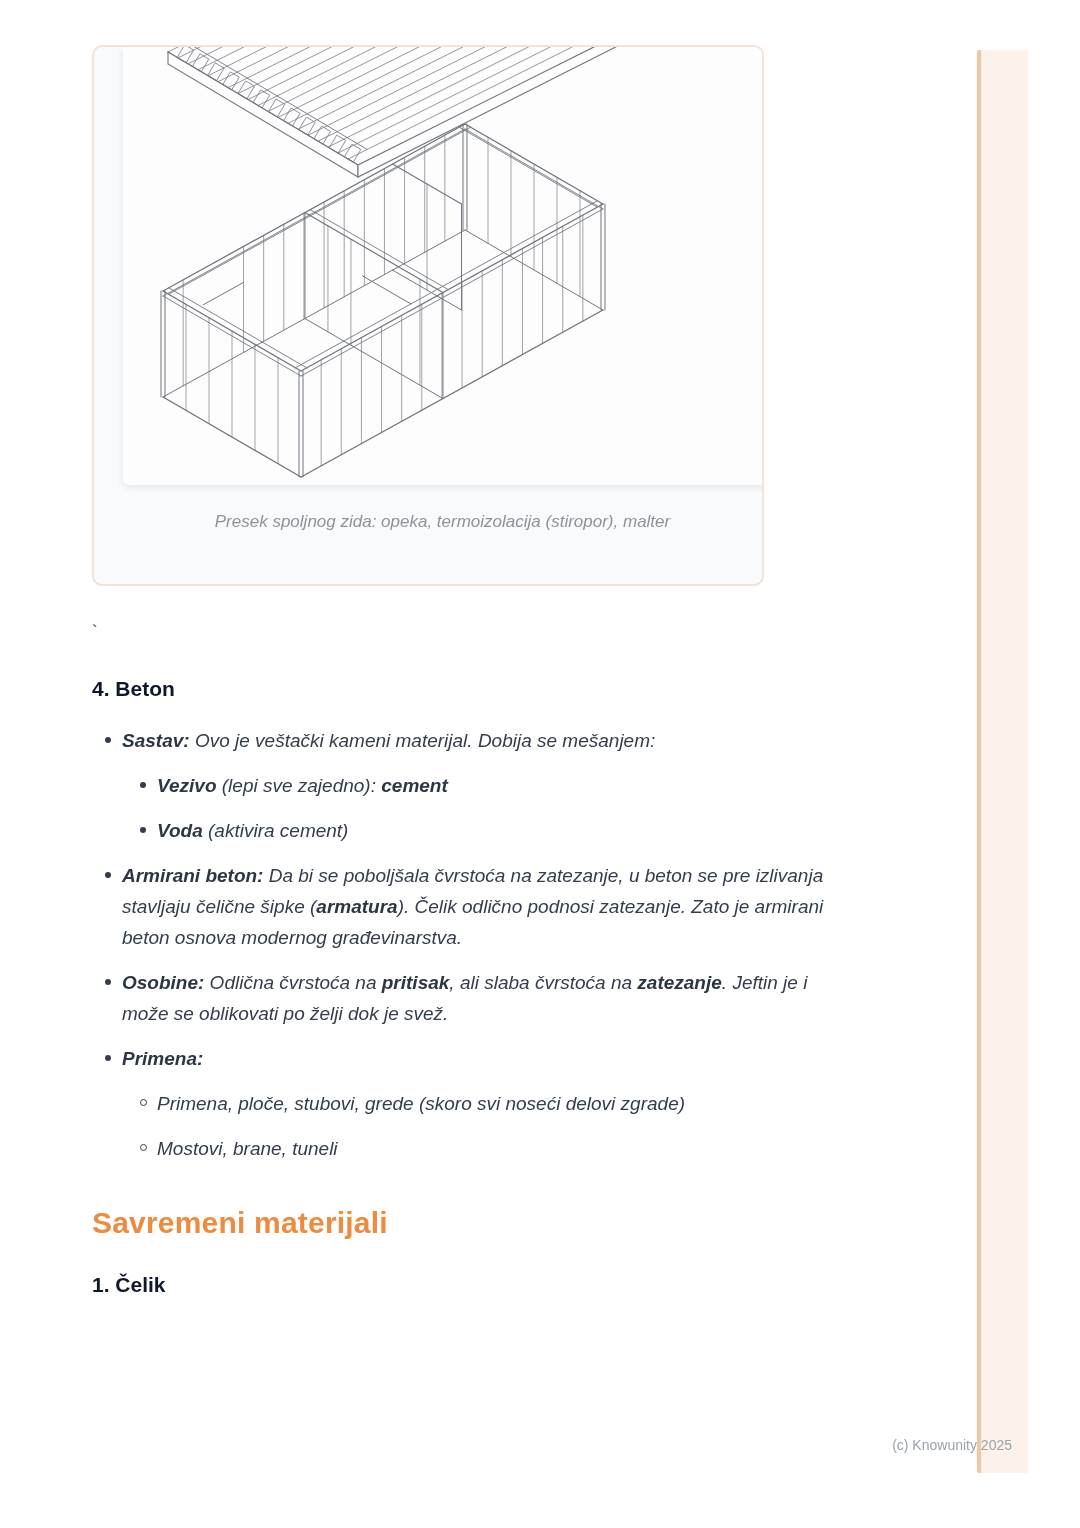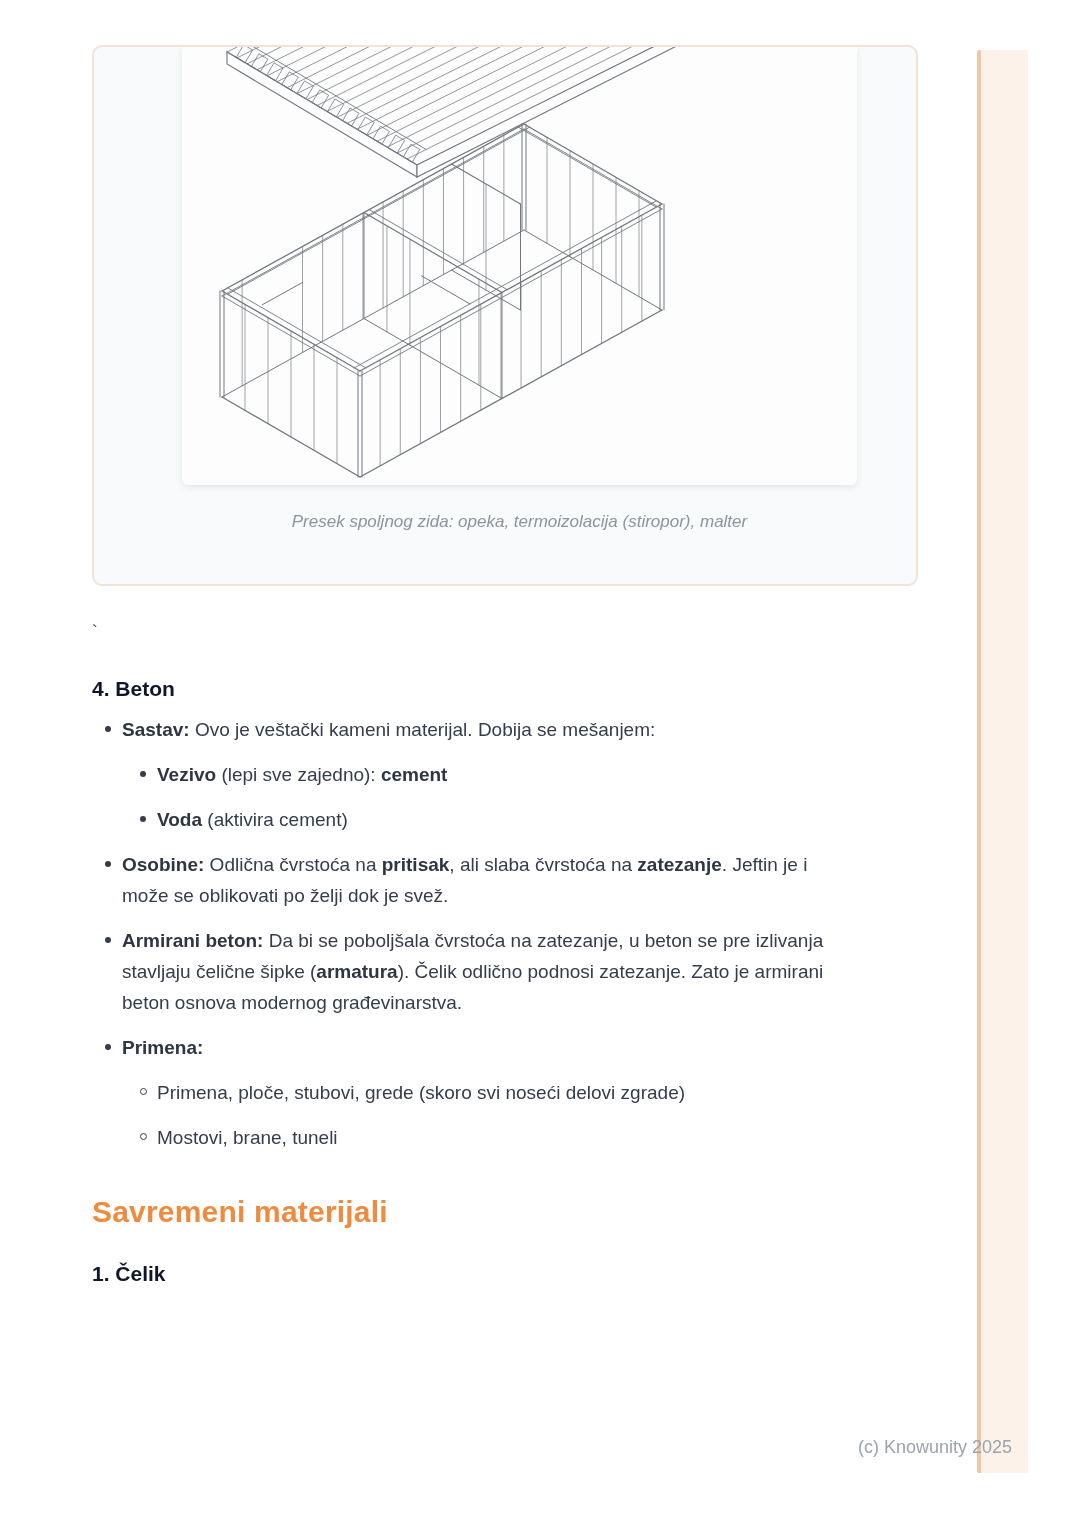--- a/index.html
+++ b/index.html
@@ -5,42 +5,42 @@
   * { margin:0; padding:0; box-sizing:border-box; }
   html,body { width:1080px; height:1528px; background:#ffffff; overflow:hidden;
     font-family:"Liberation Sans","DejaVu Sans",sans-serif; color:#333d4b; }
   .page { position:relative; width:1080px; height:1528px; background:#fff; }
 
   
   .side-panel { position:absolute; left:977px; top:50px; width:51px; height:1423px;
     background:#fdf2e9; border-left:4px solid #f0c6a5; border-radius:2px; z-index:1; }
 
   
-  .footer { position:absolute; top:1437px; right:68px; font-size:18px; color:#9aa2ac; z-index:2; }
+  .footer { position:absolute; top:1437px; right:68px; font-size:14px; color:#9aa2ac; z-index:2; }
 
   
   .content { position:absolute; left:92px; top:45px; width:736px; }
 
   
-  .card { display:block; width:826px; background:#f8fafb; border:2px solid #f3e2d5;
+  .card { display:block; width:672px; background:#f8fafb; border:2px solid #f3e2d5;
     border-radius:10px; overflow:hidden;padding-left:29px; }
   .fig-img { width:675px; height:438px; margin:0 auto; background:#fdfdfe;
     border-radius:0 0 6px 6px; box-shadow:0 2px 7px rgba(40,50,60,.10); overflow:hidden; }
   .fig-img svg { display:block; width:675px; height:438px; }
   figcaption { margin:27px 20px 0 20px; text-align:center; font-style:italic;
     font-size:17px; color:#8d939c; padding-bottom:52px; }
 
   .stray { margin-top:36px; height:22px; font-size:17px; color:#3a4450; }
 
   h4.sub-head { margin-top:33px; font-size:21px; font-weight:bold; color:#0f172a; }
   h2.big-head { margin-top:42px; font-size:30px; font-weight:bold; color:#ee8b3e; letter-spacing:.2px; }
   p.para { margin-top:25px; font-size:19px; line-height:31px; }
   b { font-weight:bold; color:#2d3643; }
 
-  ul.doc-list { list-style:none; margin-top:13px; padding-left:30px; }
+  ul.doc-list { list-style:none; margin-top:24px; padding-left:30px;font-style:italic; }
   ul.doc-list li { position:relative; font-size:19px; line-height:31px; margin-bottom:14px; }
   ul.sub { list-style:none; padding-left:35px; margin-top:14px; margin-bottom:2px; }
   .mk { position:absolute; left:-17px; top:12px; }
   .mk.disc { width:6px; height:6px; background:#333d4b; border-radius:50%; }
   .mk.circle { width:7px; height:7px; background:transparent; border:1.6px solid #333d4b; border-radius:50%; top:11px; }
 </style>
 </head>
 <body>
 
 <div class="page">
@@ -173,22 +173,22 @@
 
     <div class="stray">`</div>
 
     <h4 class="sub-head">4. Beton</h4>
 
     <ul class="doc-list" id="beton-list">
         <li><span class="mk disc"></span><span><b>Sastav:</b><span> Ovo je veštački kameni materijal. Dobija se mešanjem:</span></span><ul class="sub">
             <li><span class="mk disc"></span><span><b>Vezivo</b><span> (lepi sve zajedno): </span><b>cement</b></span></li>
             <li><span class="mk disc"></span><span><b>Voda</b><span> (aktivira cement)</span></span></li>
           </ul></li>
+        <li><span class="mk disc"></span><span><b>Armirani beton:</b><span> Da bi se poboljšala čvrstoća na zatezanje, u beton se pre izlivanja stavljaju čelične šipke (</span><b>armatura</b><span>). Čelik odlično podnosi zatezanje. Zato je armirani beton osnova modernog građevinarstva.</span></span></li>
         <li><span class="mk disc"></span><span><b>Osobine:</b><span> Odlična čvrstoća na </span><b>pritisak</b><span>, ali slaba čvrstoća na </span><b>zatezanje</b><span>. Jeftin je i može se oblikovati po želji dok je svež.</span></span></li>
-        <li><span class="mk disc"></span><span><b>Armirani beton:</b><span> Da bi se poboljšala čvrstoća na zatezanje, u beton se pre izlivanja stavljaju čelične šipke (</span><b>armatura</b><span>). Čelik odlično podnosi zatezanje. Zato je armirani beton osnova modernog građevinarstva.</span></span></li>
         <li><span class="mk disc"></span><span><b>Primena:</b></span><ul class="sub">
             <li><span class="mk circle"></span><span><span>Primena, ploče, stubovi, grede (skoro svi noseći delovi zgrade)</span></span></li>
             <li><span class="mk circle"></span><span><span>Mostovi, brane, tuneli</span></span></li>
           </ul></li>
       </ul>
 
     <h2 class="big-head">Savremeni materijali</h2>
 
 
     <h4 class="sub-head">1. Čelik</h4>

